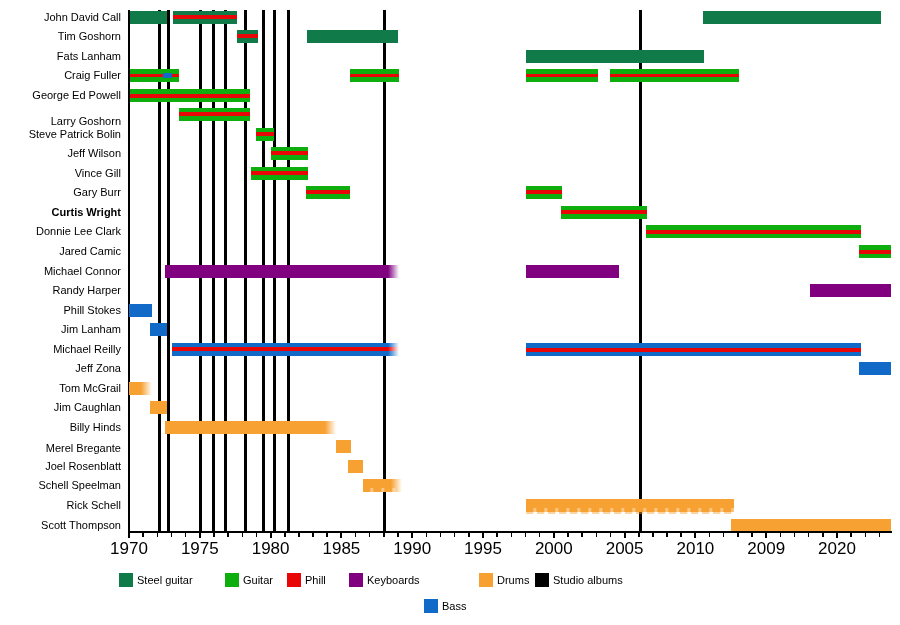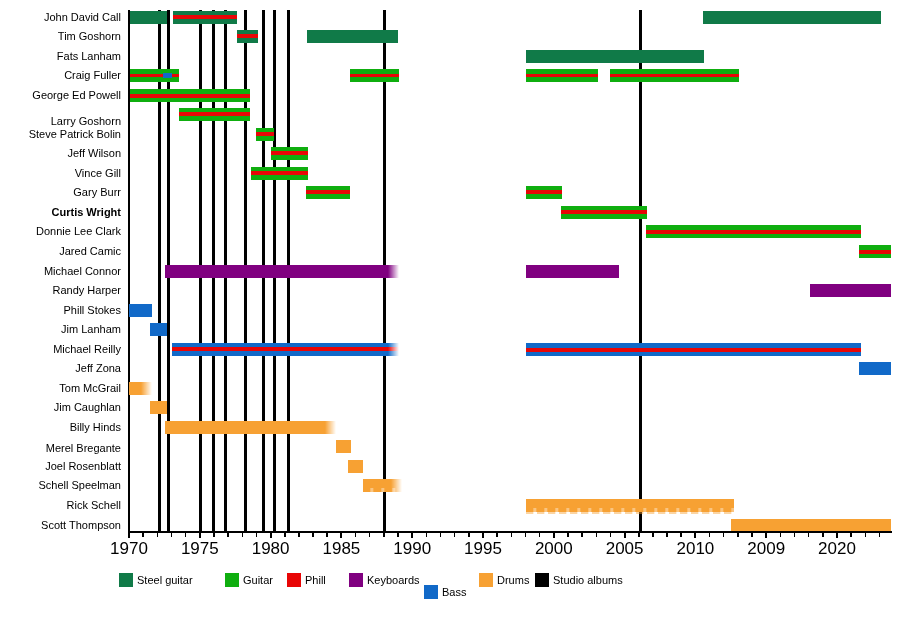--- a/index.html
+++ b/index.html
@@ -178,21 +178,21 @@
       <div class="legendlabel" style="left: 18px; top: 0px;">Guitar</div>
     </div>
     <div class="legenditem" style="left: 287px; top: 573px; width: 100px; height: 16px;">
       <div class="swatch" style="left: 0px; top: 0px; background: rgb(232, 6, 6);"></div>
       <div class="legendlabel" style="left: 18px; top: 0px;">Phill</div>
     </div>
     <div class="legenditem" style="left: 349px; top: 573px; width: 100px; height: 16px;">
       <div class="swatch" style="left: 0px; top: 0px; background: rgb(128, 0, 128);"></div>
       <div class="legendlabel" style="left: 18px; top: 0px;">Keyboards</div>
     </div>
-    <div class="legenditem" style="left: 424px; top: 585px; width: 100px; height: 16px; padding-left: 16px;">
+    <div class="legenditem" style="left: 424px; top: 599px; width: 100px; height: 16px; padding-left: 16px;">
       <div class="swatch" style="left: 0px; top: 0px; background: rgb(17, 105, 200);"></div>
       <div class="legendlabel" style="left: 18px; top: 0px;">Bass</div>
     </div>
     <div class="legenditem" style="left: 479px; top: 573px; width: 100px; height: 16px;">
       <div class="swatch" style="left: 0px; top: 0px; background: rgb(247, 161, 51);"></div>
       <div class="legendlabel" style="left: 18px; top: 0px;">Drums</div>
     </div>
     <div class="legenditem" style="left: 535px; top: 573px; width: 100px; height: 16px;">
       <div class="swatch" style="left: 0px; top: 0px; background: rgb(0, 0, 0);"></div>
       <div class="legendlabel" style="left: 18px; top: 0px;">Studio albums</div>

